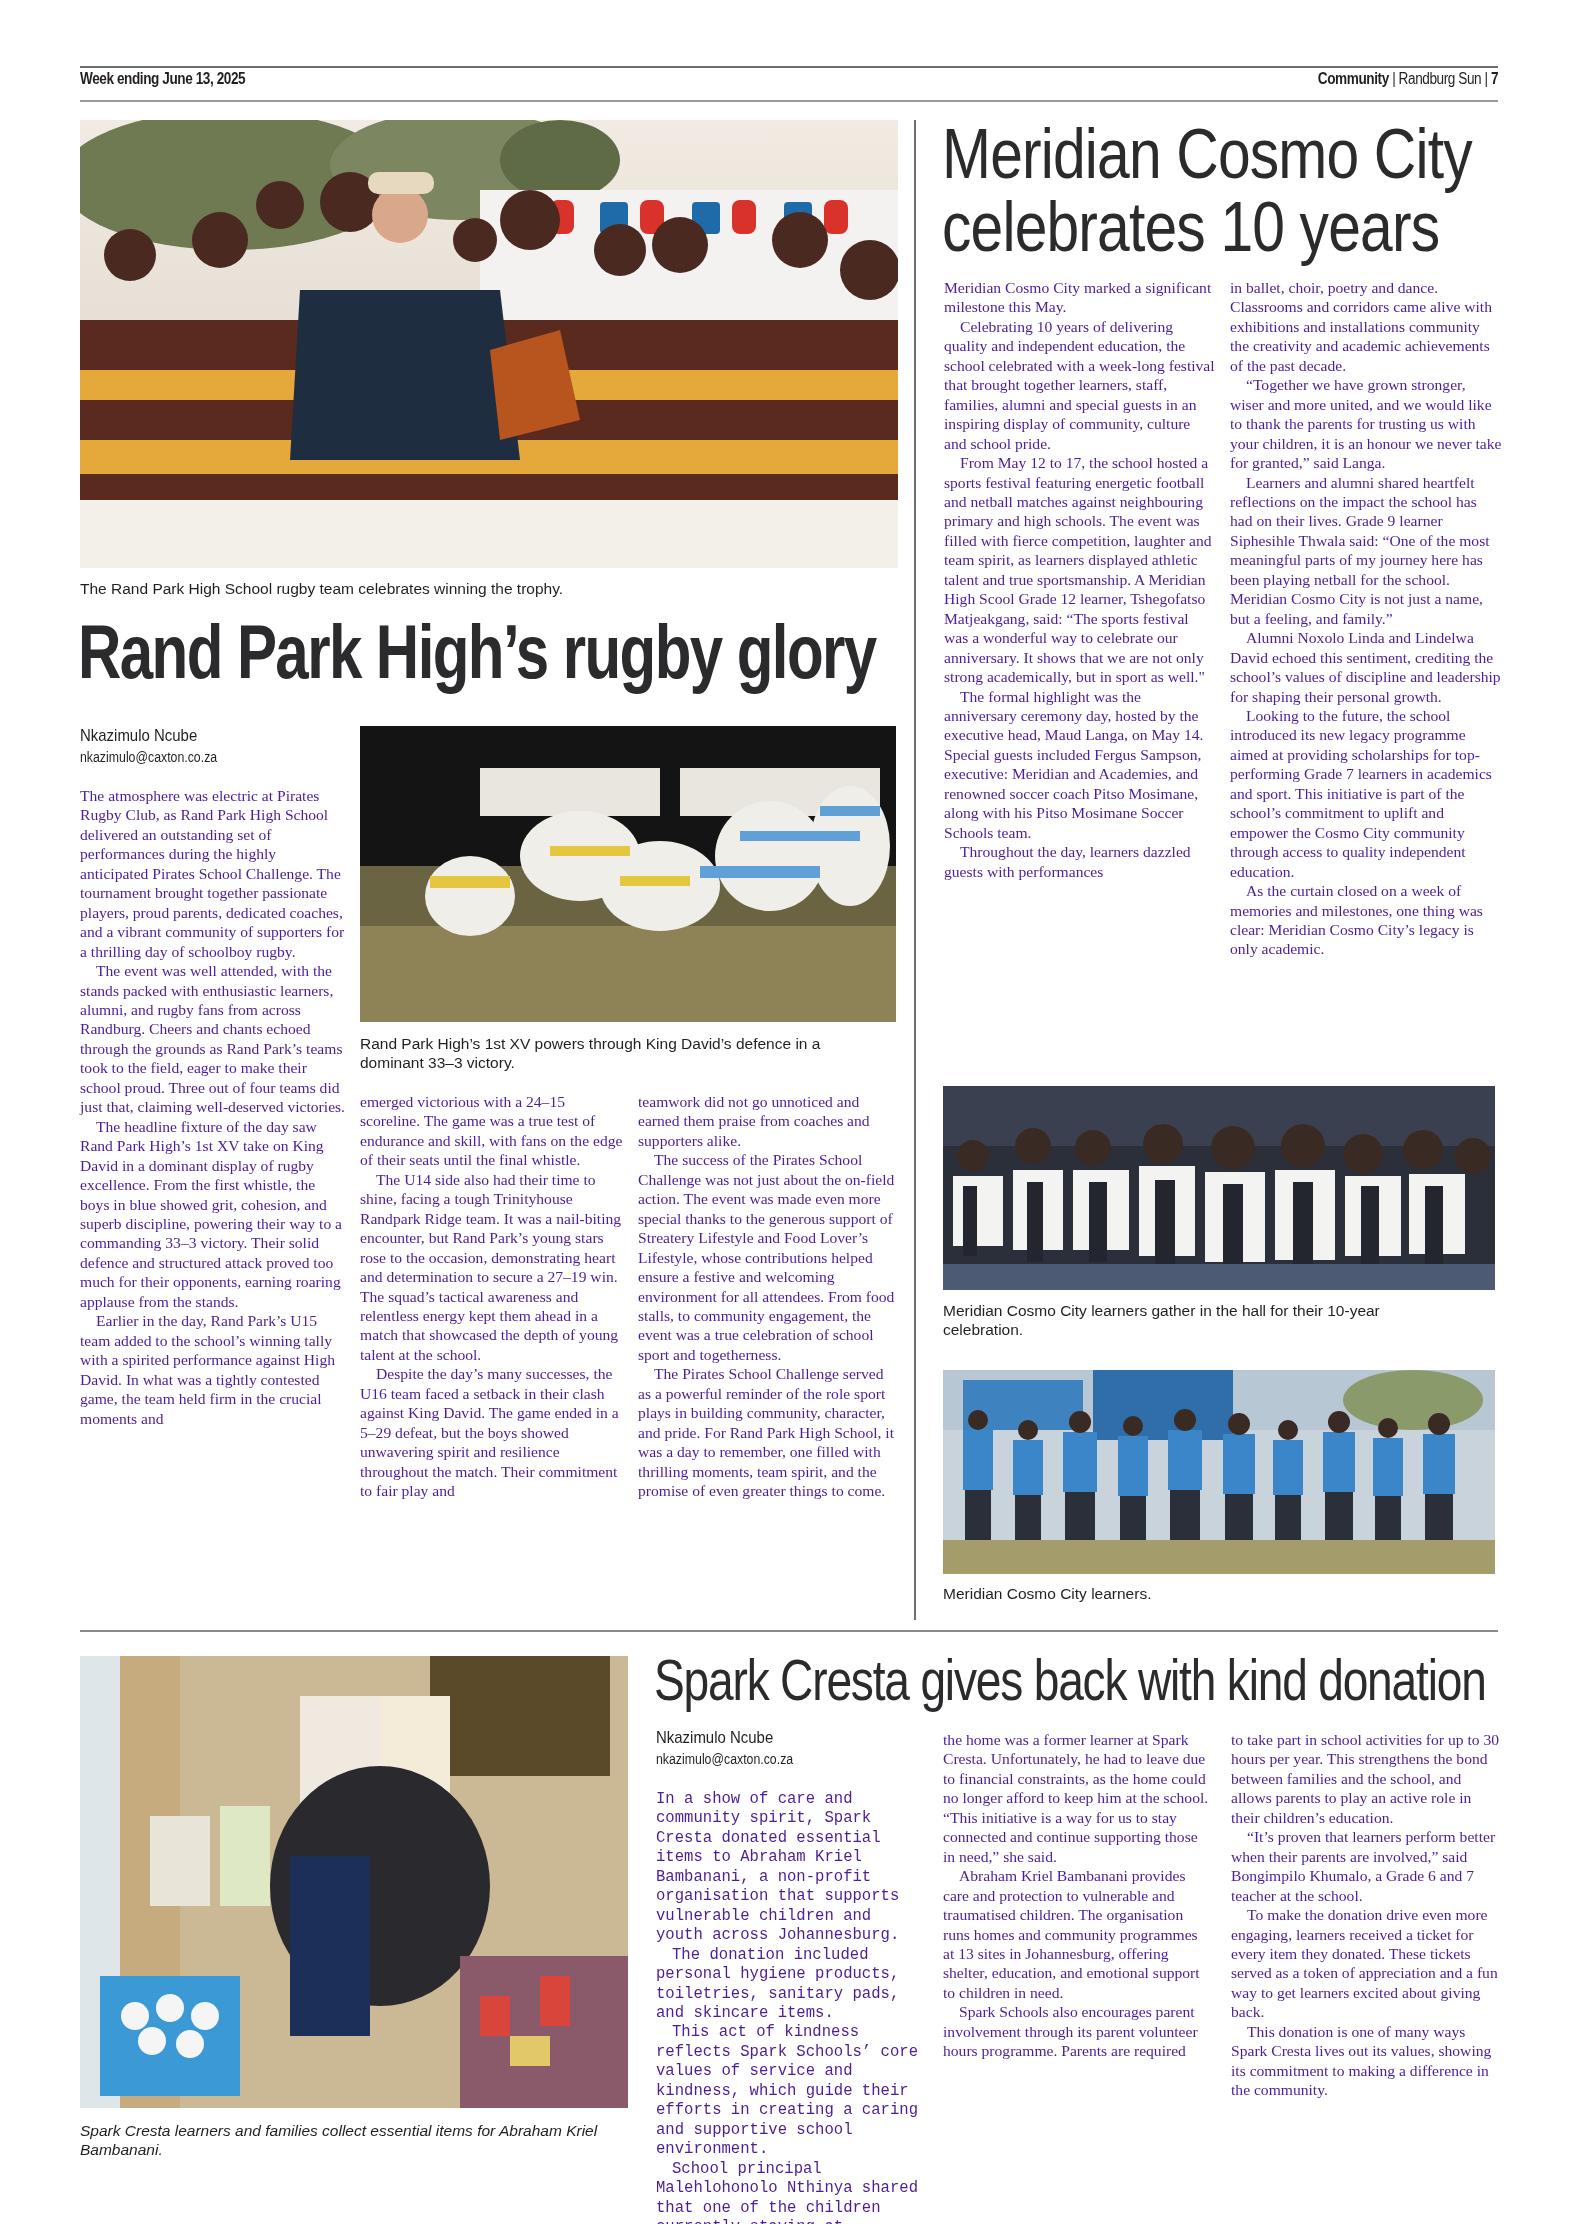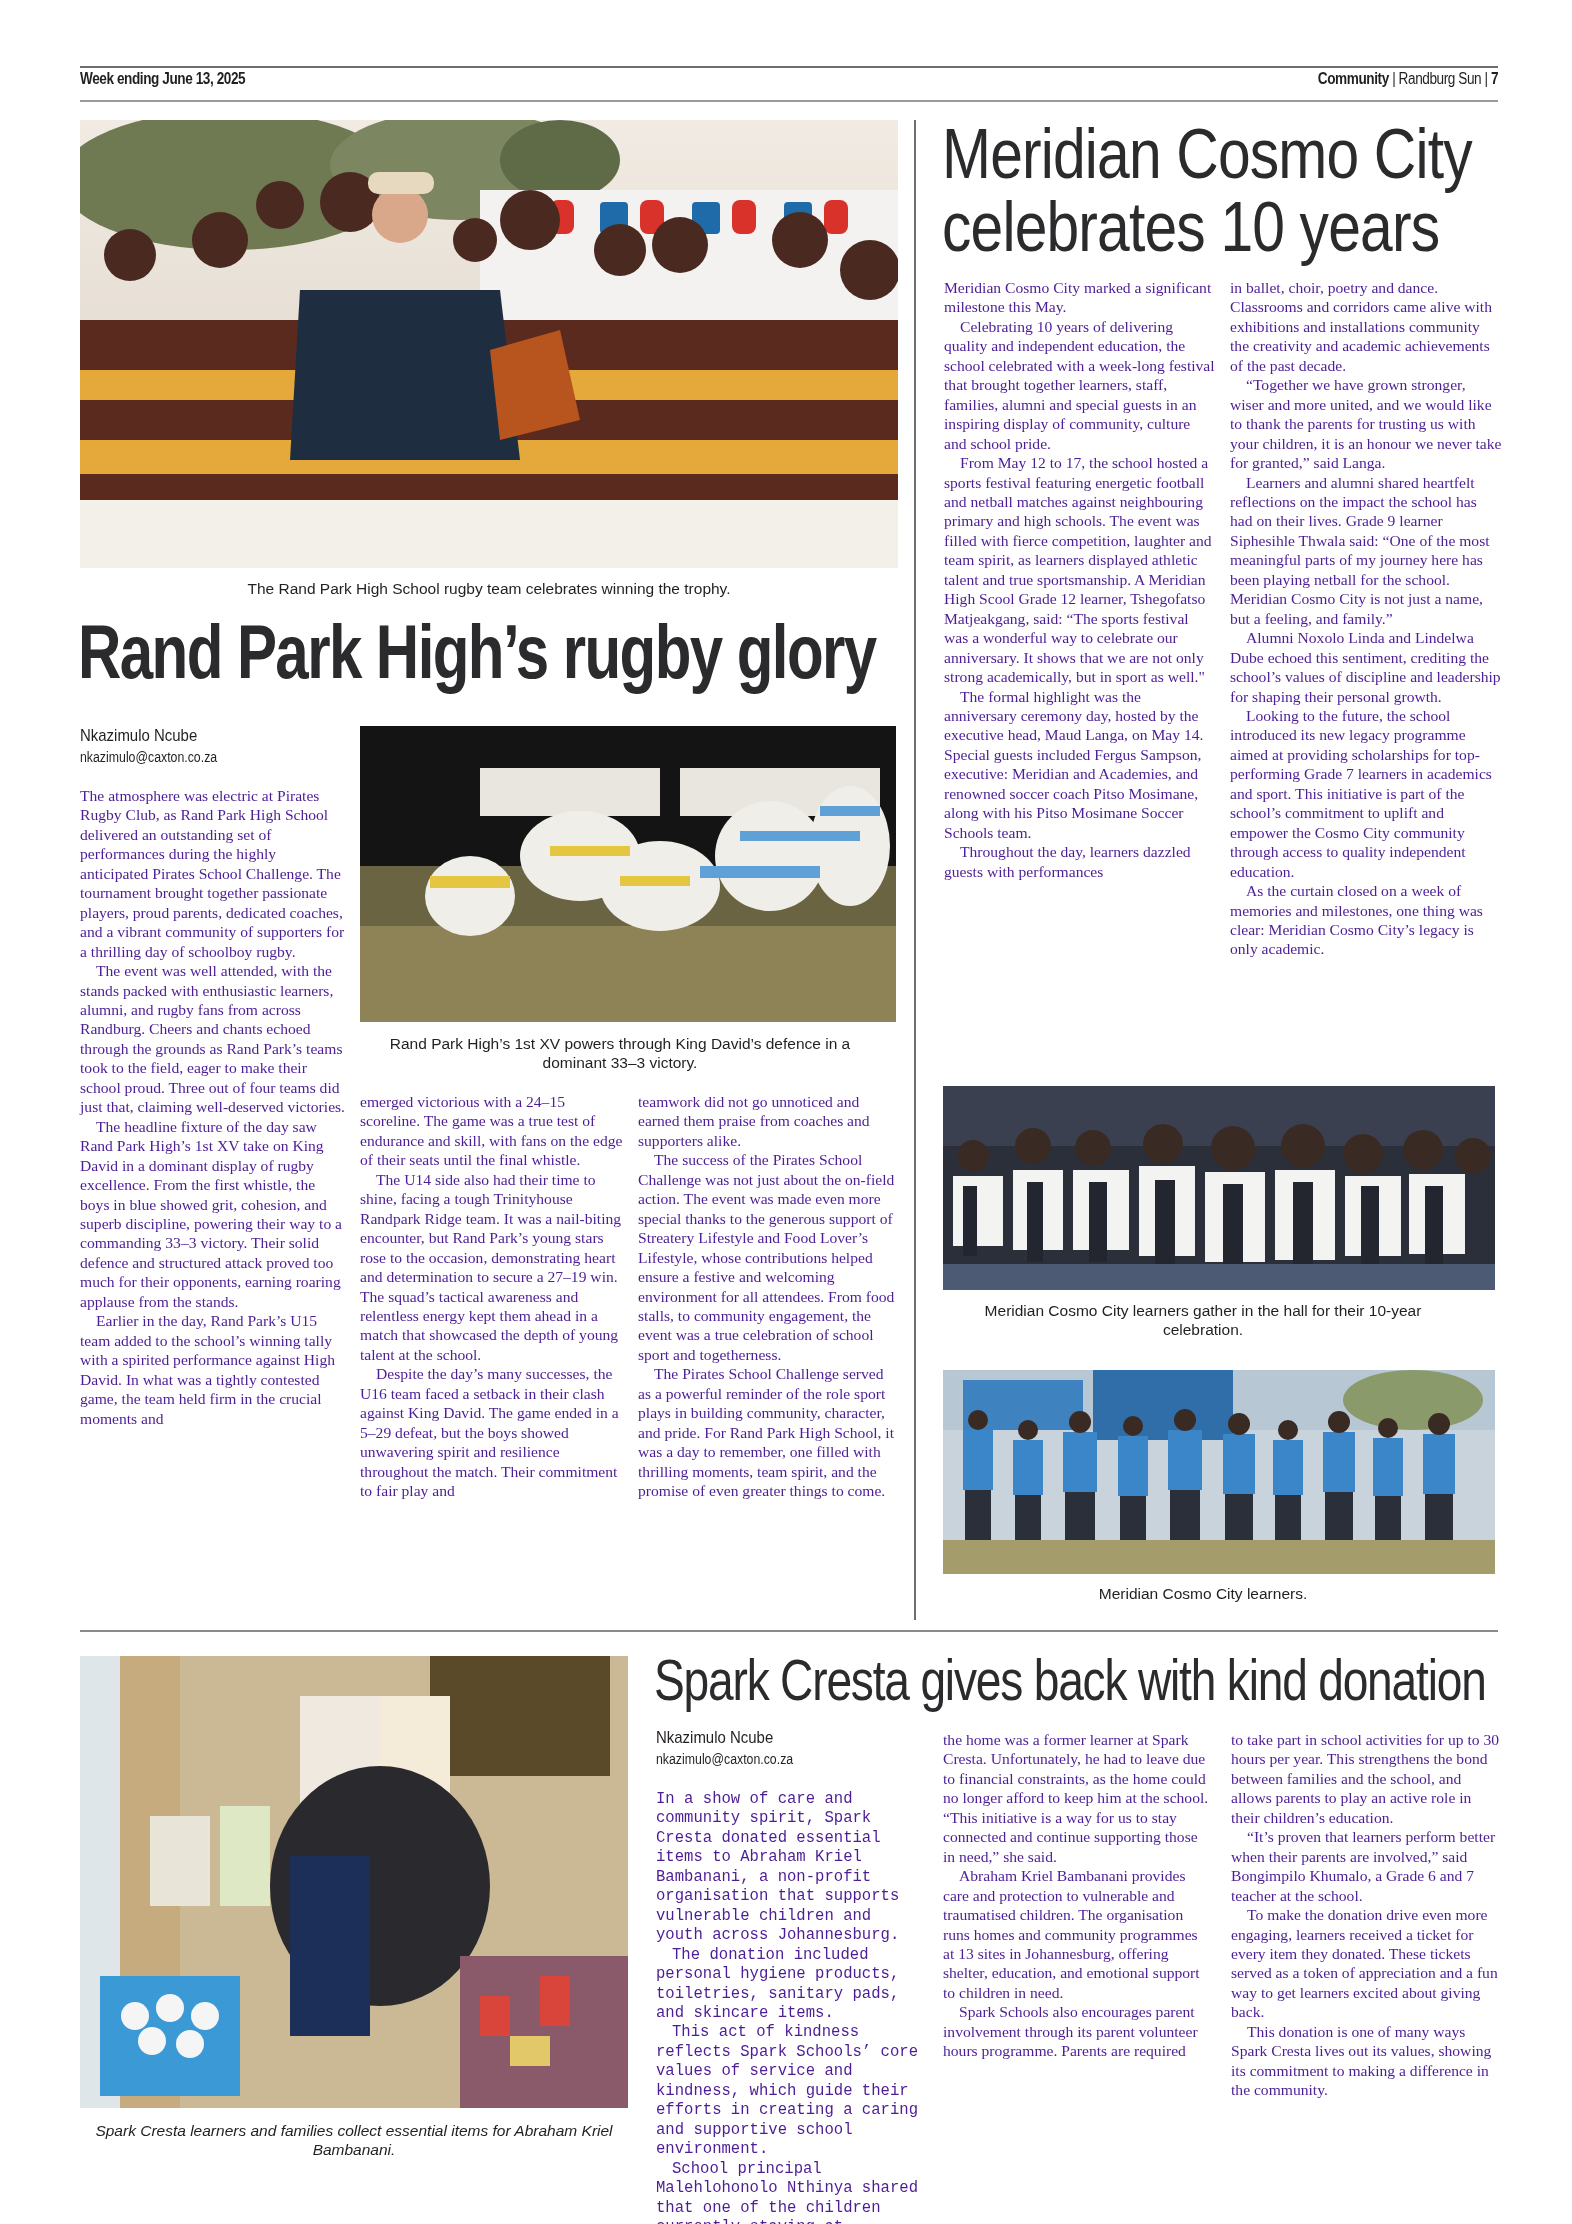--- a/index.html
+++ b/index.html
@@ -3,21 +3,21 @@
 <meta charset="utf-8">
 <style>
   html, body { margin:0; padding:0; background:#ffffff; }
   body { width:1572px; height:2224px; position:relative; overflow:hidden; color:#231f20; }
   .folio-rule-top { position:absolute; left:80px; top:66px; width:1418px; height:2px; background:#6d6e71; }
   .folio-rule-bot { position:absolute; left:80px; top:100px; width:1418px; height:2px; background:#9a9a9a; }
   .folio-left { position:absolute; left:80px; top:70px; font-family:"Liberation Sans", sans-serif; font-weight:bold; font-size:16px; letter-spacing:-0.5px; transform:scaleX(0.85); transform-origin:left top; }
   .folio-right { position:absolute; right:74px; top:70px; font-family:"Liberation Sans", sans-serif; font-size:16px; letter-spacing:-0.5px; transform:scaleX(0.85); transform-origin:right top; white-space:nowrap; }
   .folio-right b { font-weight:bold; }
   .photo { position:absolute; overflow:hidden; }
-  .caption { position:absolute; font-family:"Liberation Sans", sans-serif; font-size:15.5px; line-height:19px; color:#231f20;text-align:center; }
+  .caption { position:absolute; font-family:"Liberation Sans", sans-serif; font-size:15.5px; line-height:19px; color:#231f20; }
   .headline-bold { position:absolute; font-family:"Liberation Sans", sans-serif; font-weight:bold; color:#2b2b2e; white-space:nowrap; transform-origin:left top; }
   .headline-light { position:absolute; font-family:"Liberation Sans", sans-serif; font-weight:normal; color:#2b2b2e; white-space:nowrap; transform-origin:left top; }
   .byline-name { position:absolute; font-family:"Liberation Sans", sans-serif; font-size:17px; transform:scaleX(0.88); transform-origin:left top; white-space:nowrap; }
   .byline-email { position:absolute; font-family:"Liberation Sans", sans-serif; font-size:14px; transform:scaleX(0.88); transform-origin:left top; white-space:nowrap; }
   .col { position:absolute; font-family:"Liberation Serif", serif; font-size:15.6px; line-height:19.45px; color:#4c1d95; }
   .col p { margin:0; text-indent:16px; }
   .col p.first { text-indent:0; }
   .vrule { position:absolute; width:2px; background:#6d6e71; }
   .hrule { position:absolute; height:2px; background:#8a8a8a; }
 </style>
@@ -143,21 +143,21 @@
   <p class="first">Meridian Cosmo City marked a significant milestone this May.</p>
   <p>Celebrating 10 years of delivering quality and independent education, the school celebrated with a week-long festival that brought together learners, staff, families, alumni and special guests in an inspiring display of community, culture and school pride.</p>
   <p>From May 12 to 17, the school hosted a sports festival featuring energetic football and netball matches against neighbouring primary and high schools. The event was filled with fierce competition, laughter and team spirit, as learners displayed athletic talent and true sportsmanship. A Meridian High Scool Grade 12 learner, Tshegofatso Matjeakgang, said: “The sports festival was a wonderful way to celebrate our anniversary. It shows that we are not only strong academically, but in sport as well."</p>
   <p>The formal highlight was the anniversary ceremony day, hosted by the executive head, Maud Langa, on May 14. Special guests included Fergus Sampson, executive: Meridian and Academies, and renowned soccer coach Pitso Mosimane, along with his Pitso Mosimane Soccer Schools team.</p>
   <p>Throughout the day, learners dazzled guests with performances</p>
 </div>
 <div class="col" style="left:1230px;top:278px;width:272px;">
   <p class="first">in ballet, choir, poetry and dance. Classrooms and corridors came alive with exhibitions and installations community the creativity and academic achievements of the past decade.</p>
   <p>“Together we have grown stronger, wiser and more united, and we would like to thank the parents for trusting us with your children, it is an honour we never take for granted,” said Langa.</p>
   <p>Learners and alumni shared heartfelt reflections on the impact the school has had on their lives. Grade 9 learner Siphesihle Thwala said: “One of the most meaningful parts of my journey here has been playing netball for the school. Meridian Cosmo City is not just a name, but a feeling, and family.”</p>
-  <p>Alumni Noxolo Linda and Lindelwa Dube echoed this sentiment, crediting the school’s values of discipline and leadership for shaping their personal growth.</p>
+  <p>Alumni Noxolo Linda and Lindelwa David echoed this sentiment, crediting the school’s values of discipline and leadership for shaping their personal growth.</p>
   <p>Looking to the future, the school introduced its new legacy programme aimed at providing scholarships for top-performing Grade 7 learners in academics and sport. This initiative is part of the school’s commitment to uplift and empower the Cosmo City community through access to quality independent education.</p>
   <p>As the curtain closed on a week of memories and milestones, one thing was clear: Meridian Cosmo City’s legacy is only academic.</p>
 </div>
 
 <div class="photo" style="left:943px;top:1086px;width:552px;height:204px;" title="Learners in blazers and white shirts seated in a hall">
   <svg width="552" height="204" viewBox="0 0 552 204" preserveAspectRatio="none">
     <rect width="552" height="204" fill="#2a2f3a"></rect>
     <rect y="0" width="552" height="60" fill="#3b4050"></rect>
     <g fill="#3a2a24">
       <circle cx="30" cy="70" r="16"></circle>

